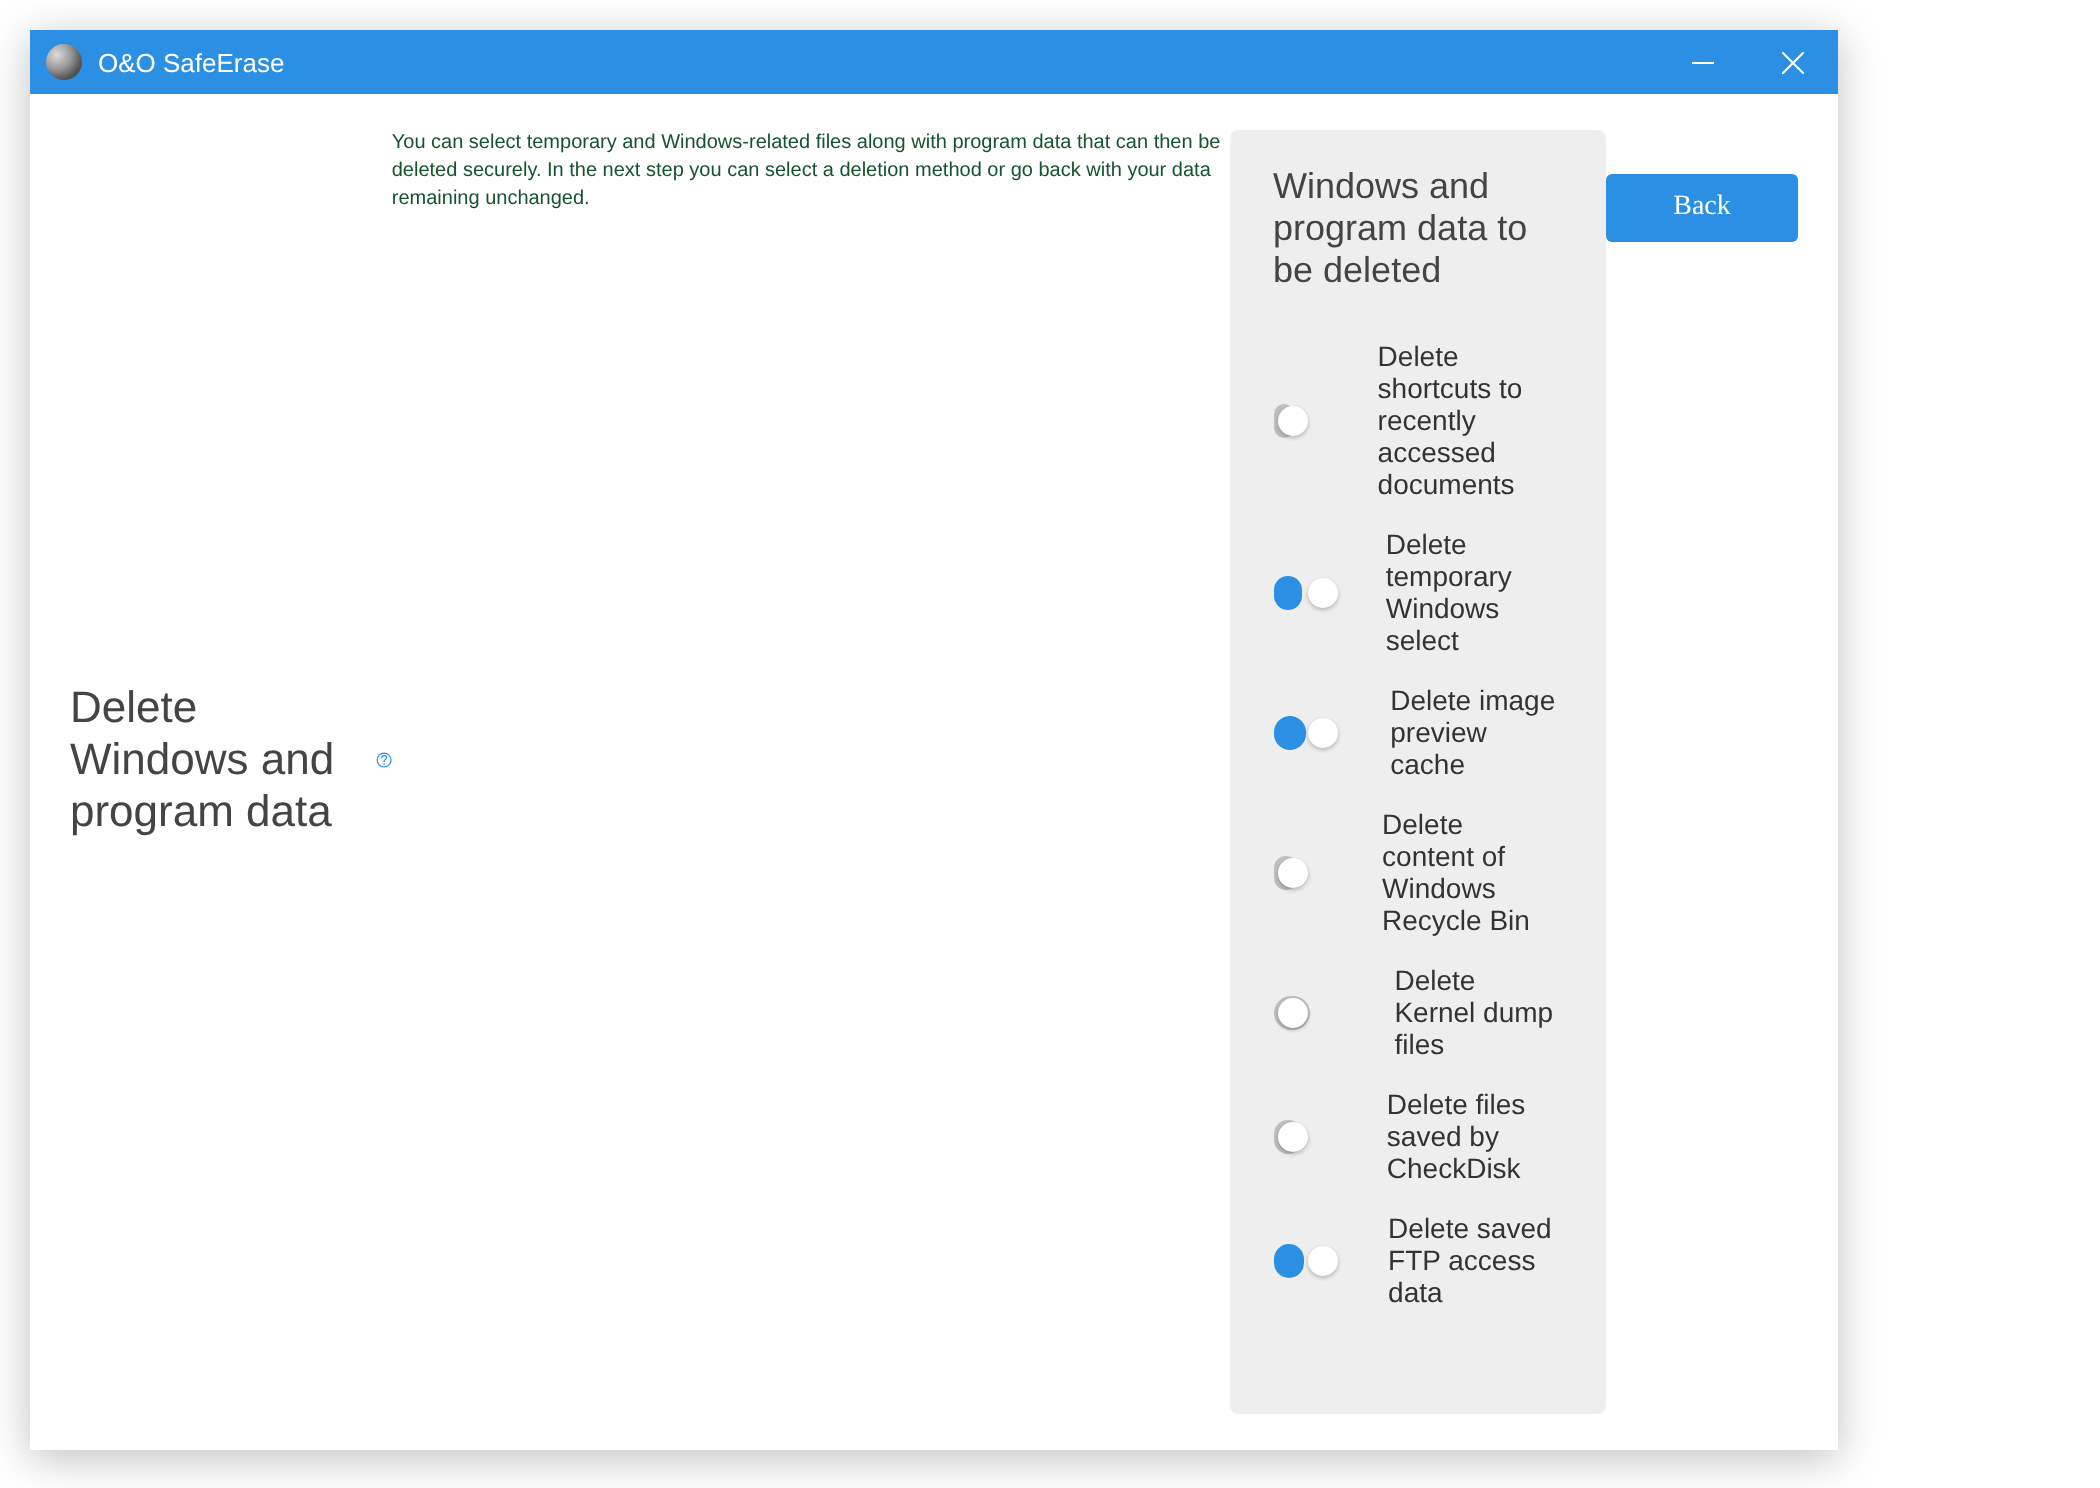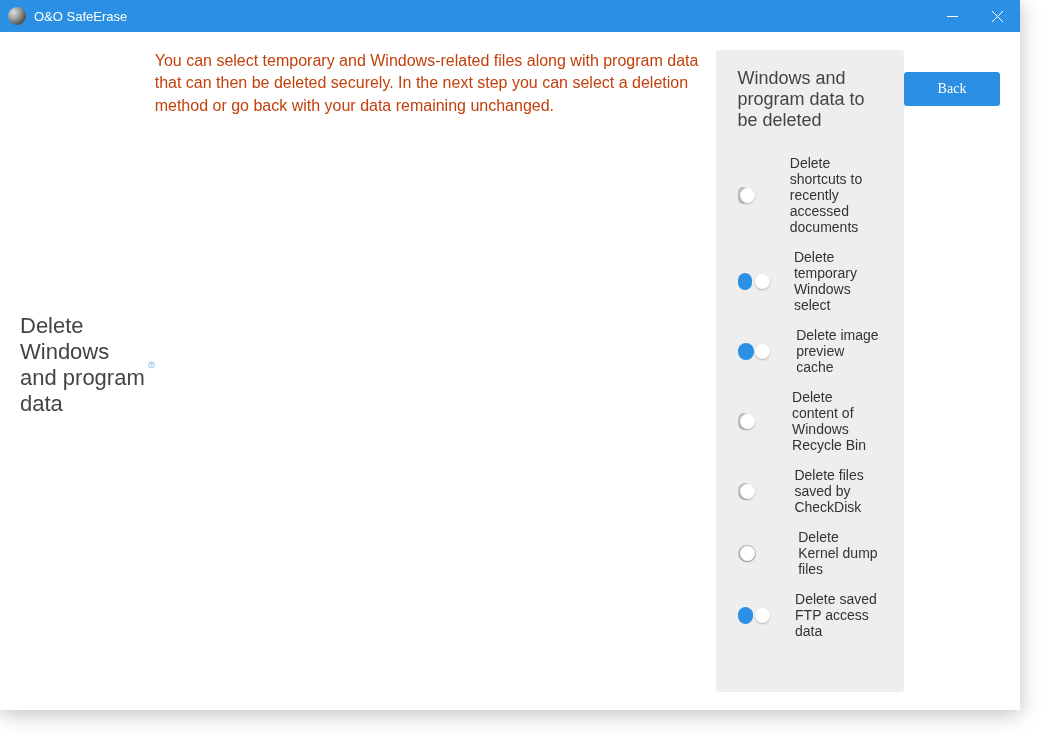--- a/index.html
+++ b/index.html
@@ -8,22 +8,23 @@
       padding: 0;
     }
     body {
       font-family: "Segoe UI", Tahoma, Geneva, Verdana, sans-serif;
       background: #ffffff;
       width: 1050px;
       height: 744px;
       overflow: hidden;
     }
     .window {
-      width: 1020px;
+      width: 904px;
       height: 710px;
+      margin: 15px;
       background: #ffffff;
       box-shadow: 0 4px 20px rgba(0,0,0,0.25);
       display: flex;
       flex-direction: column;
     }
     .titlebar {
       height: 32px;
       background: #2b90e3;
       display: flex;
       align-items: center;
@@ -71,22 +72,22 @@
       font-weight: 400;
       color: #444;
     }
     .help-icon {
       margin-left: auto;
       color: #2b90e3;
       width: 18px;
       height: 18px;
     }
     .description {
-      font-size: 16px;
-      color: #c2410c;
+      font-size: 10px;
+      color: #14532d;
       line-height: 1.4;
       margin-bottom: 16px;
     }
     .panel {
       background: #eeeeee;
       border-radius: 4px;
       padding: 18px 22px 22px 22px;
       flex: 1;
     }
     .panel-title {
@@ -216,28 +217,28 @@
               <span class="slider"></span>
               <span class="knob"></span>
             </span>
             <span>Delete content of Windows Recycle Bin</span>
           </div>
           <div class="toggle-row">
             <span class="toggle">
               <span class="slider"></span>
               <span class="knob"></span>
             </span>
+            <span>Delete Kernel dump files</span>
+          </div>
+          <div class="toggle-row">
+            <span class="toggle">
+              <span class="slider"></span>
+              <span class="knob"></span>
+            </span>
             <span>Delete files saved by CheckDisk</span>
-          </div>
-          <div class="toggle-row">
-            <span class="toggle">
-              <span class="slider"></span>
-              <span class="knob"></span>
-            </span>
-            <span>Delete Kernel dump files</span>
           </div>
           <div class="toggle-row">
             <span class="toggle on">
               <span class="slider"></span>
               <span class="knob"></span>
             </span>
             <span>Delete saved FTP access data</span>
           </div>
         </div>
     </div>

